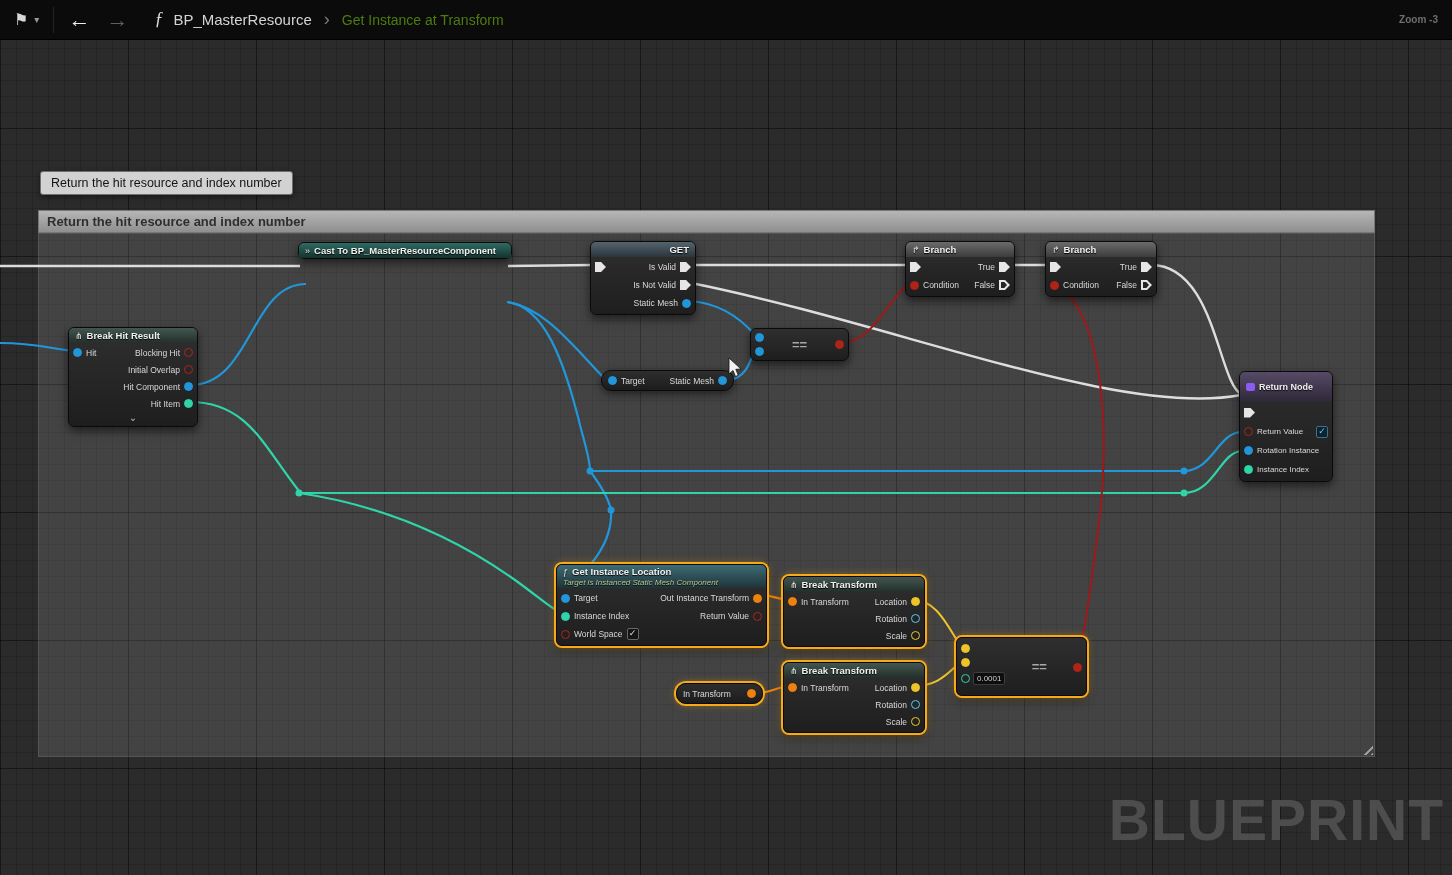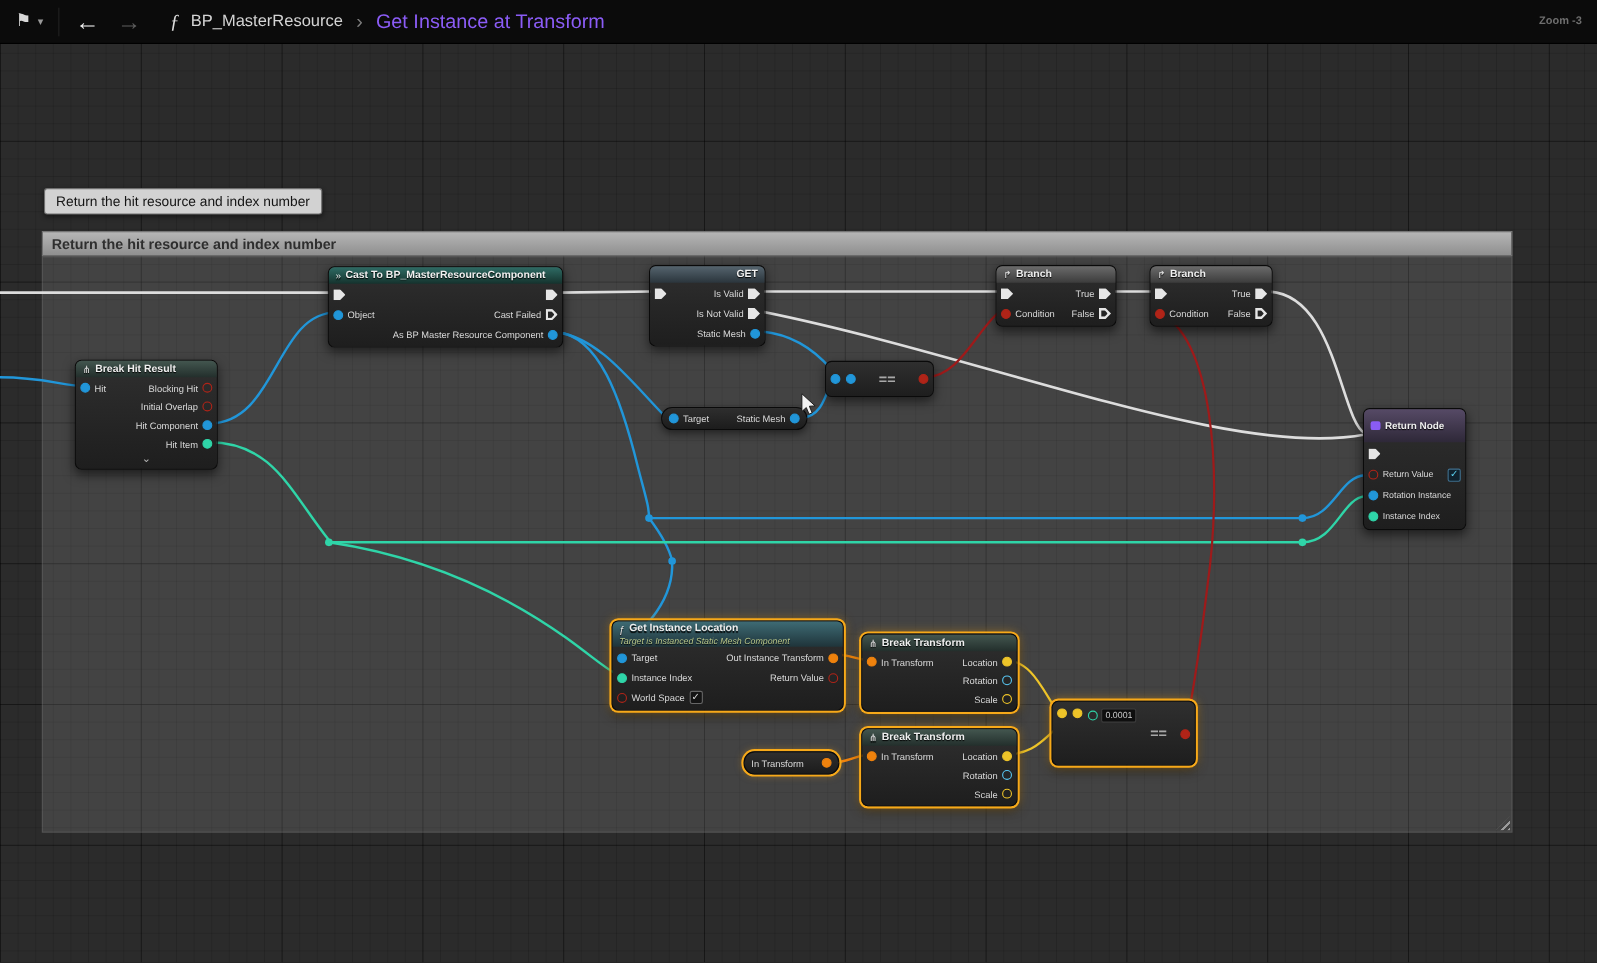--- a/index.html
+++ b/index.html
@@ -17,21 +17,21 @@
     border-bottom:1px solid #000;display:flex;align-items:center;gap:10px;
     padding:0 14px;box-sizing:border-box;z-index:6;}
   .tb-ico{color:#d8d8d8;font-size:16px;line-height:1;}
   .tb-dd{color:#9a9a9a;font-size:10px;margin-left:-4px;}
   .tb-sep{width:1px;height:26px;background:#222;margin:0 4px;}
   .tb-back{color:#eee;font-size:22px;font-weight:bold;line-height:1;}
   .tb-fwd{color:#5f5f5f;font-size:22px;font-weight:bold;line-height:1;margin-left:6px;}
   .tb-fn{color:#dcdcdc;font-size:18px;font-style:italic;font-family:"Liberation Serif",serif;margin-left:16px;}
   .crumb-root{color:#d4d4d4;font-size:15px;}
   .crumb-sep{color:#7d7d7d;font-size:18px;margin:0 2px;}
-  .crumb-cur{color:#8b5cf6;font-size:18px;}
+  .crumb-cur{color:#4d7c0f;font-size:14px;}
   .tb-zoom{margin-left:auto;color:#6e6e6e;font-size:10px;font-weight:bold;}
   
   .tooltip{position:absolute;left:40px;top:171px;z-index:5;background:#d2d2d2;color:#141414;
     border:1px solid #6f6f6f;border-radius:3px;font-size:12.5px;padding:4px 10px;
     box-shadow:0 2px 5px rgba(0,0,0,.45);}
   .comment-hdr{position:absolute;left:38px;top:210px;width:1337px;height:23px;box-sizing:border-box;
     background:linear-gradient(#b6b6b6,#8f8f8f);border:1px solid #767676;color:#2e2e2e;
     font-weight:bold;font-size:13px;display:flex;align-items:center;padding:0 8px;z-index:1;}
   .comment-body{position:absolute;left:38px;top:233px;width:1337px;height:524px;z-index:0;
     background:rgba(190,190,190,.16);border:1px solid rgba(140,140,140,.25);box-sizing:border-box;}
@@ -74,21 +74,21 @@
     font-size:9px;line-height:9px;text-align:center;border-radius:2px;}
   .chk.plain{border-color:#666;background:#141414;color:#dcdcdc;}
   .chev{display:block;text-align:center;color:#b5b5b5;font-size:10px;line-height:11px;height:12px;}
   .pill{position:absolute;z-index:3;height:21px;display:flex;align-items:center;gap:4px;
     padding:0 6px;box-sizing:border-box;background:linear-gradient(#2e2e2e,#1c1c1c);
     border:1px solid #0a0a0a;border-radius:10px;font-size:8.5px;color:#d9d9d9;
     box-shadow:0 3px 8px rgba(0,0,0,.5);}
   .pill.sel{box-shadow:0 0 0 2px #f7a919,0 0 8px rgba(247,169,25,.5);}
   .opwrap{display:flex;align-items:center;height:100%;padding:0 4px;box-sizing:border-box;gap:2px;}
   .op{flex:1;text-align:center;color:#a8a8a8;font-weight:bold;font-size:13px;}
-  .pcol{display:flex;gap:5px;}
+  .pcol{display:flex;flex-direction:column;gap:5px;}
   .valbox{background:#0e0e0e;border:1px solid #3d3d3d;border-radius:2px;color:#cfcfcf;
     font-size:8px;height:11px;line-height:11px;padding:0 3px;}
   .wires{position:absolute;left:0;top:0;z-index:2;pointer-events:none;}
   .cursorlayer{position:absolute;left:0;top:0;z-index:5;pointer-events:none;}
   .watermark{position:absolute;right:8px;bottom:22px;z-index:0;color:#4f4f4f;opacity:.95;
     font-size:57px;font-weight:bold;letter-spacing:1px;}
 </style>
 </head>
 <body>
 
@@ -192,39 +192,20 @@
         <span class="p f int"></span>
       </div>
       <span class="chev">⌄</span>
     </div>
   </div>
 
   <div class="node r18" style="left:298px;top:242px;width:212px;">
     <div class="hdr cast">
       <span class="hico">»</span>
       <span>Cast To BP_MasterResourceComponent</span>
-    </div>
-    <div class="rows">
-      <div class="row">
-        <span class="exec"></span>
-        <span class="sp"></span>
-        <span class="exec"></span>
-      </div>
-      <div class="row">
-        <span class="p f obj"></span>
-        <span>Object</span>
-        <span class="sp"></span>
-        <span>Cast Failed</span>
-        <span class="exec h"></span>
-      </div>
-      <div class="row">
-        <span class="sp"></span>
-        <span>As BP Master Resource Component</span>
-        <span class="p f obj"></span>
-      </div>
     </div>
   </div>
 
   <div class="node r18" style="left:590px;top:241px;width:104px;">
     <div class="hdr getv">
       <span>GET</span>
     </div>
     <div class="rows">
       <div class="row">
         <span class="exec"></span>
@@ -436,13 +417,14 @@
       </span>
       <span class="op" style="line-height:45px;">==</span>
       <span class="p f bool" style="margin-top:19px;"></span>
     </div>
   </div>
 
   <svg class="cursorlayer" width="1452" height="875" viewBox="0 0 1452 875">
     <path d="M729,358 L729,374 L733,370.5 L735.5,376.5 L738.3,375.3 L735.8,369.3 L741,369 Z" fill="#f2f2f2" stroke="#111" stroke-width="0.8"></path>
   </svg>
 
+  <div class="watermark">BLUEPRINT</div>
 </div>
 
 </body></html>

